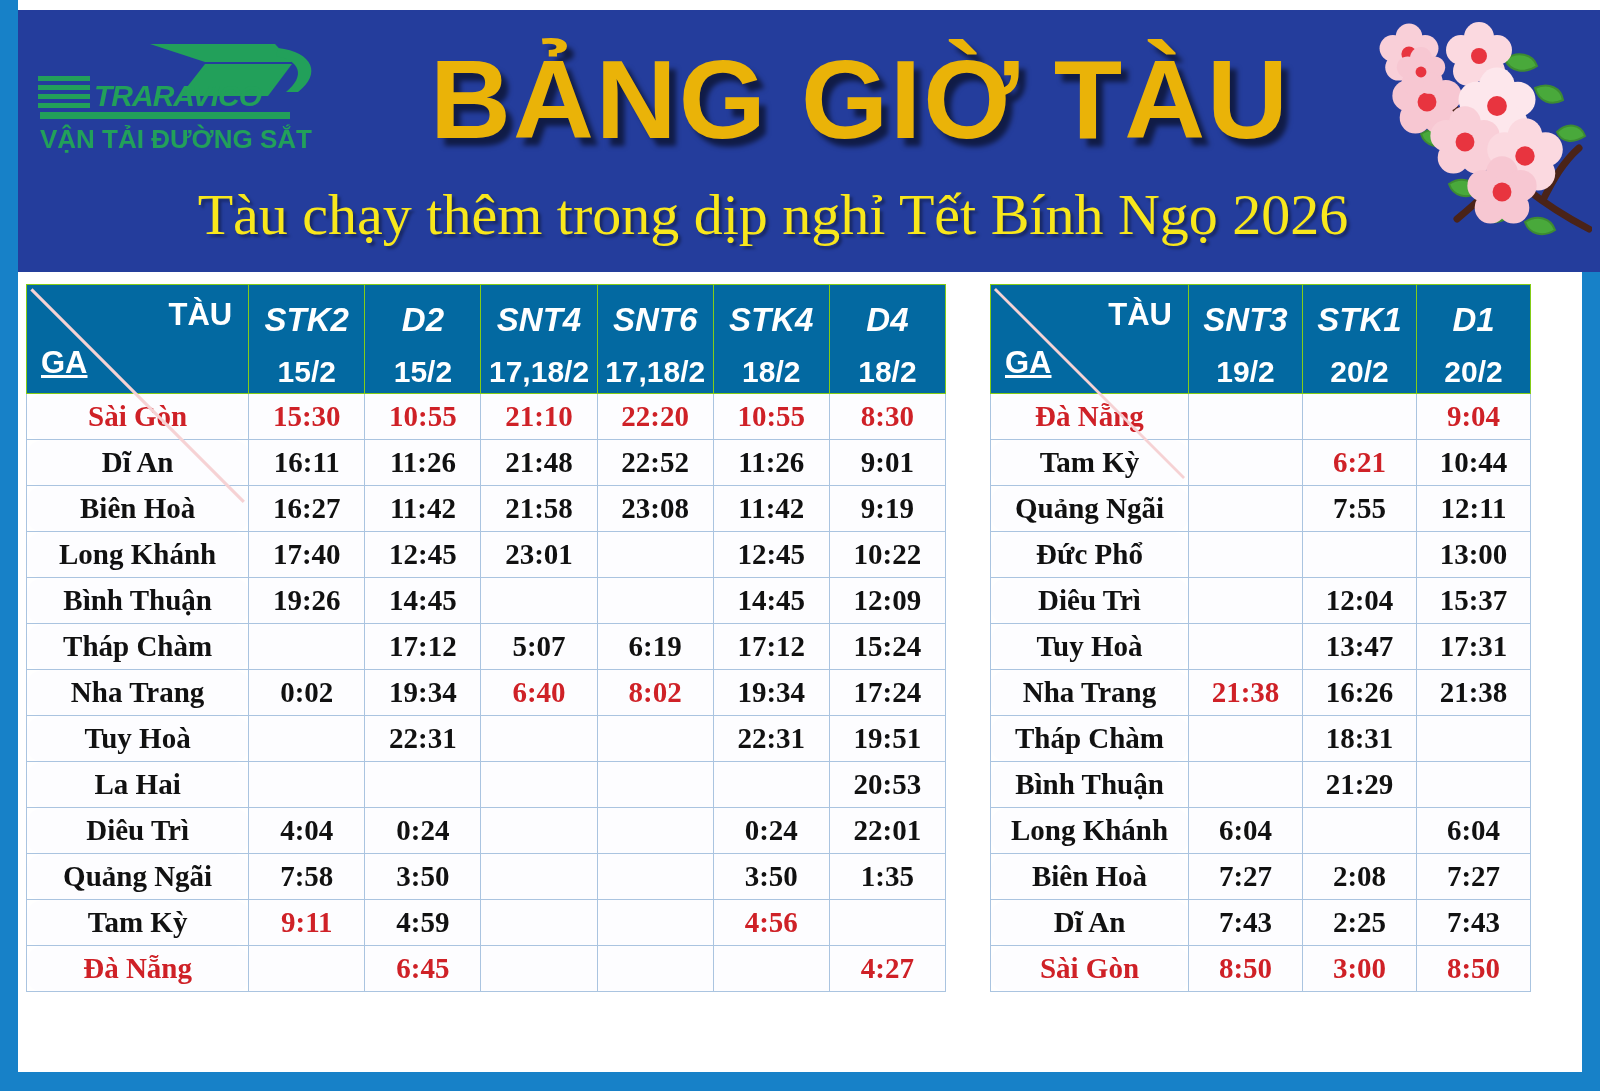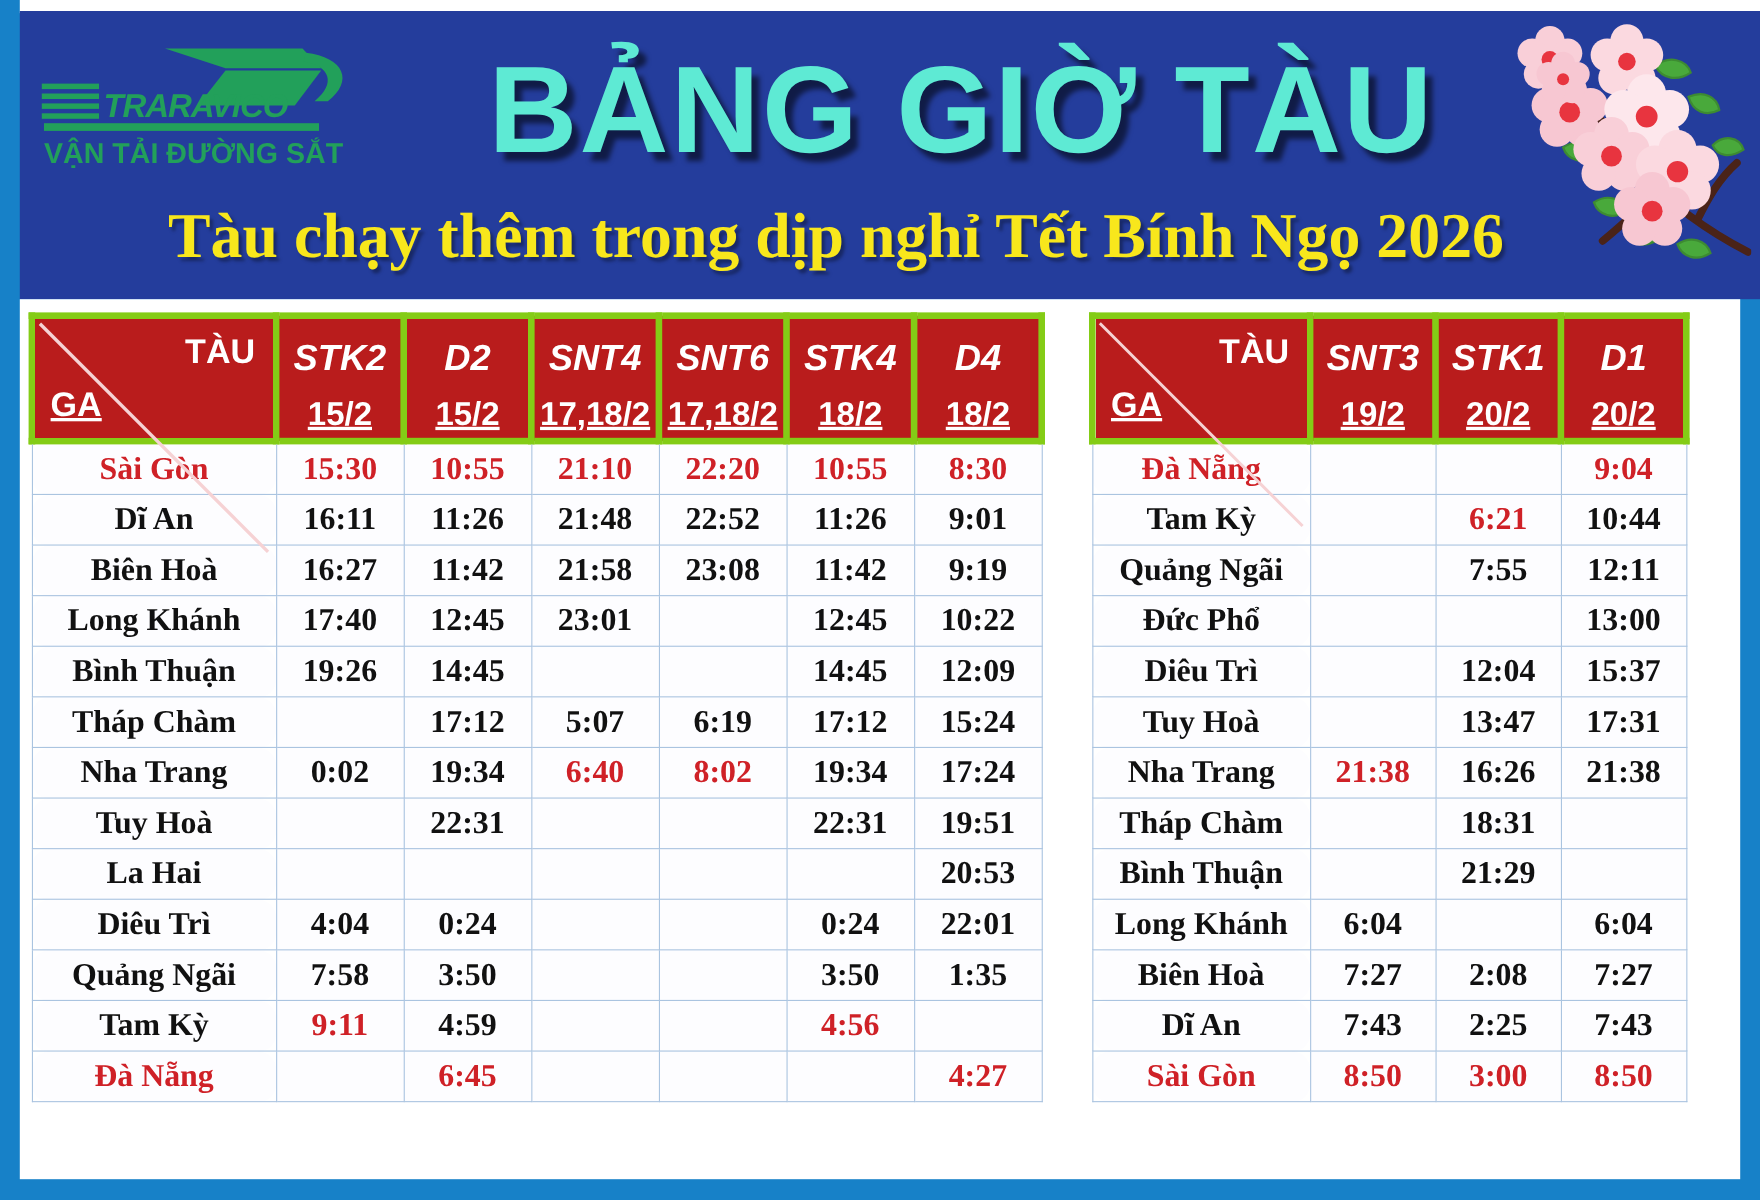--- a/index.html
+++ b/index.html
@@ -49,43 +49,43 @@
     left: 12px;
     top: 30px;
     width: 310px;
     height: 120px;
   }
   #logo-svg { display:block; }
 
   
   #main-title {
     position: absolute;
-    left: 356px;
+    left: 342px;
     top: 34px;
     width: 1000px;
     text-align: center;
     font-family: "Liberation Sans", "DejaVu Sans", sans-serif;
     font-weight: bold;
     font-size: 112px;
     line-height: 1.0;
-    color: #5eead4;
+    color: #eab308;
     letter-spacing: 2px;
     text-shadow: 7px 8px 5px rgba(0,0,0,0.55);
     white-space: nowrap;
   }
 
   
   #subtitle {
     position: absolute;
-    left: 27px;
+    left: 40px;
     top: 176px;
     width: 1430px;
     text-align: center;
     font-family: "Liberation Serif", "DejaVu Serif", serif;
-    font-weight: bold;
+    font-weight: normal;
     font-size: 58px;
     line-height: 1.0;
     color: #f8e71c;
     text-shadow: 3px 3px 3px rgba(0,0,0,0.35);
     white-space: nowrap;
   }
 
   
   #blossom {
     position: absolute;
@@ -126,23 +126,23 @@
     text-align: center;
     vertical-align: middle;
     font-size: 29px;
     font-weight: bold;
     color: #111111;
     background: #fdfdff;
   }
 
   
   table.sched thead th {
-    background: #b91c1c;
+    background: #0369a1;
     color: #ffffff;
-    border: 6px solid #84cc16;
+    border: 1px solid #84cc16;
     font-family: "Liberation Sans", "DejaVu Sans", sans-serif;
     font-size: 31px;
     height: 108px;
   }
   th.corner {
     position: relative;
     background: #ce2026;
     padding: 0;
   }
   th.corner .diag {
@@ -168,21 +168,20 @@
     font-size: 33px;
     line-height: 1.05;
     padding-top: 12px;
     font-style: italic;
   }
   th.trn .date {
     display: block;
     font-size: 30px;
     line-height: 1.05;
     padding-top: 18px;
-    text-decoration: underline;
   }
 
   
   td.station {
     text-align: left;
     padding-left: 12px;
     color: #2a3f8f;
     font-size: 31px;
     border-radius: 16px;
   }

